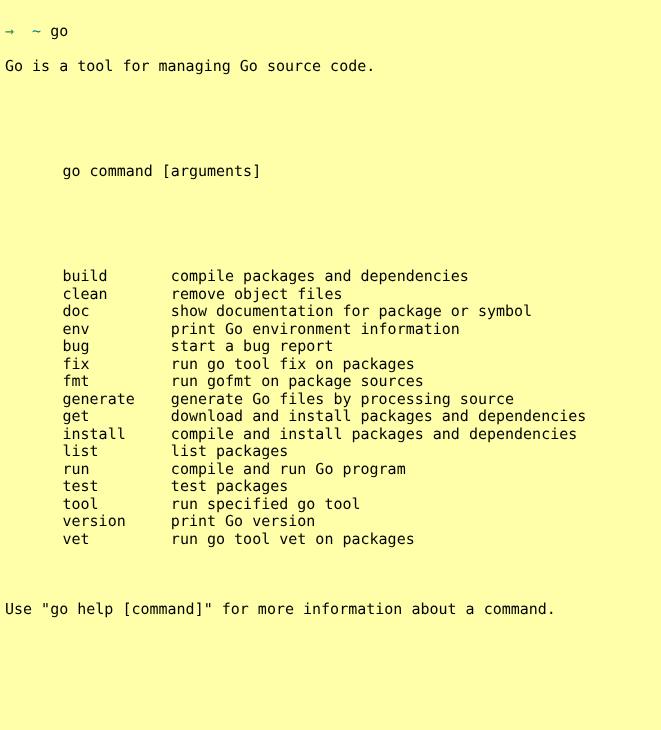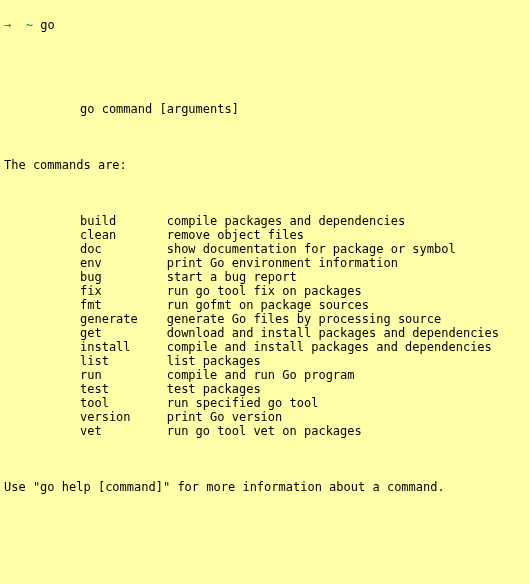--- a/index.html
+++ b/index.html
@@ -20,32 +20,32 @@
   }
   .prompt-line {
     padding-left: 4px;
   }
   .arrow { color: #2e8b57; }
   .tilde { color: #008080; }
   .cmd { color: #000000; }
   .block {
     padding-left: 4px;
   }
-  .indent1 { padding-left: 80px; }
+  .indent1 { padding-left: 50px; }
 </style>
 </head>
 <body>
 
 <div class="terminal">
 <div class="prompt-line"><span class="arrow">→</span>  <span class="tilde">~</span> <span class="cmd">go</span></div>
+<div class="block">Go is a tool for managing Go source code.</div>
 <div class="block"> </div>
 <div class="block"> </div>
 <div class="indent1">go command [arguments]</div>
 <div class="block"> </div>
-<div class="block">The commands are:</div>
 <div class="block"> </div>
 <div id="commands-list"><div class="indent1">build       compile packages and dependencies</div><div class="indent1">clean       remove object files</div><div class="indent1">doc         show documentation for package or symbol</div><div class="indent1">env         print Go environment information</div><div class="indent1">bug         start a bug report</div><div class="indent1">fix         run go tool fix on packages</div><div class="indent1">fmt         run gofmt on package sources</div><div class="indent1">generate    generate Go files by processing source</div><div class="indent1">get         download and install packages and dependencies</div><div class="indent1">install     compile and install packages and dependencies</div><div class="indent1">list        list packages</div><div class="indent1">run         compile and run Go program</div><div class="indent1">test        test packages</div><div class="indent1">tool        run specified go tool</div><div class="indent1">version     print Go version</div><div class="indent1">vet         run go tool vet on packages</div></div>
 <div class="block"> </div>
 <div class="block">Use "go help [command]" for more information about a command.</div>
 <div class="block"> </div>
 
 
 
 
 

